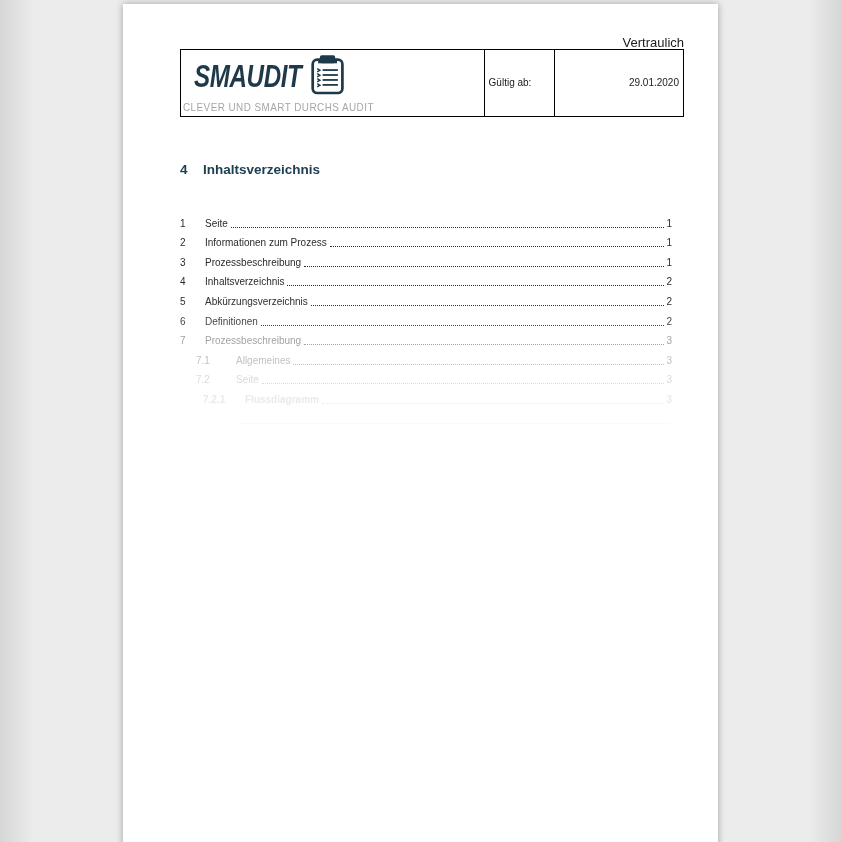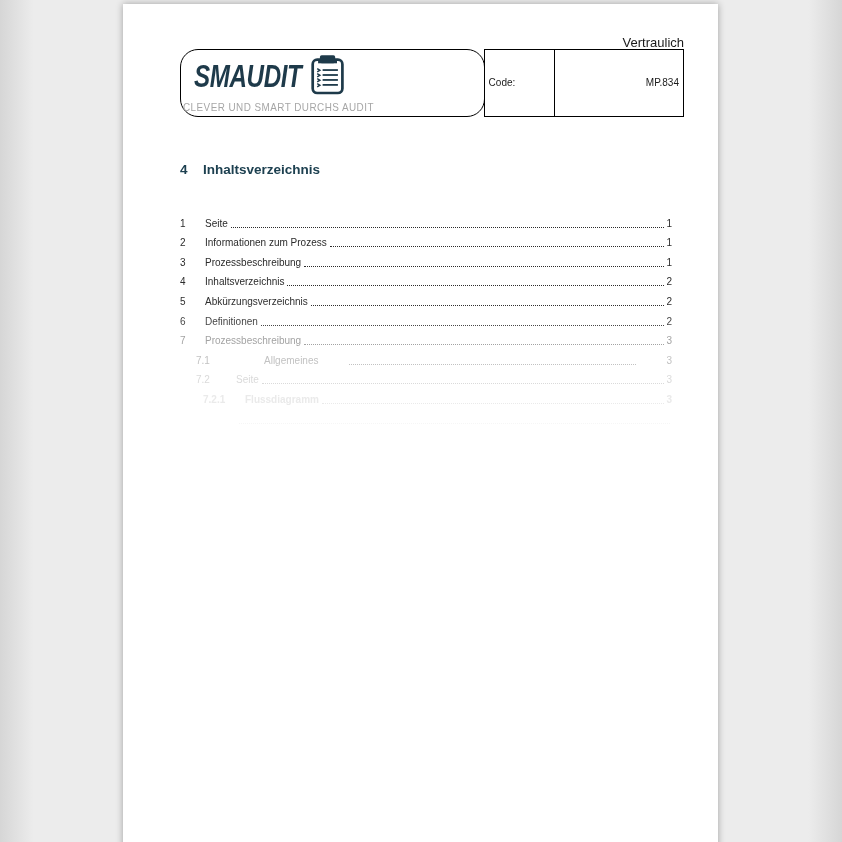--- a/index.html
+++ b/index.html
@@ -138,21 +138,21 @@
 </head>
 <body>
 
 <div class="doc-page">
   <div class="content">
 
     <div class="confidential">Vertraulich</div>
 
     <div class="header-band">
 
-      <div class="logo-box" style="color: rgb(30, 58, 74); border-radius: 18px;">
+      <div class="logo-box" style="color: rgb(30, 58, 74);">
         <div class="logo-row">
           <span class="logo-word">SMAUDIT</span>
           <span class="logo-icon">
             <svg width="36" height="42" viewBox="0 0 40 46" fill="none">
               <rect x="3" y="6" width="33" height="37" rx="5" stroke="currentColor" stroke-width="3" fill="#ffffff"></rect>
               <rect x="11" y="1" width="17" height="9" rx="2" fill="currentColor"></rect>
               <rect x="9" y="7" width="21" height="3" fill="currentColor"></rect>
               <path d="M8 16 l3 1.8 -3 1.8" stroke="currentColor" stroke-width="1.6" fill="none"></path>
               <path d="M8 21.5 l3 1.8 -3 1.8" stroke="currentColor" stroke-width="1.6" fill="none"></path>
               <path d="M8 27 l3 1.8 -3 1.8" stroke="currentColor" stroke-width="1.6" fill="none"></path>
@@ -162,23 +162,23 @@
               <line x1="14" y1="28.5" x2="31" y2="28.5" stroke="currentColor" stroke-width="2"></line>
               <line x1="14" y1="34" x2="31" y2="34" stroke="currentColor" stroke-width="2"></line>
             </svg>
           </span>
         </div>
         <span class="logo-tagline" style="color: rgb(166, 166, 166);">CLEVER UND SMART DURCHS AUDIT</span>
       </div>
 
       <table class="meta">
         <tbody>
-            <tr>
-          <td class="meta-label">Code:</td>
-          <td class="meta-value">MP.834</td>
+        <tr>
+          <td class="meta-label">Gültig ab:</td>
+          <td class="meta-value">29.01.2020</td>
         </tr>
       </tbody>
         </table>
     </div>
 
     <div class="heading" style="color: rgb(29, 64, 80);">
       <span class="heading-num">4</span>
       <span class="heading-text">Inhaltsverzeichnis</span>
     </div>
 
@@ -218,21 +218,21 @@
           <span class="toc-label">Definitionen</span>
           <span class="toc-leader"></span>
           <span class="toc-page">2</span>
         </div>
         <div class="toc-row level-1" style="color: rgb(163, 163, 163);">
           <span class="toc-num">7</span>
           <span class="toc-label">Prozessbeschreibung</span>
           <span class="toc-leader"></span>
           <span class="toc-page">3</span>
         </div>
-        <div class="toc-row level-2" style="color: rgb(194, 194, 194); gap: 28px;">
+        <div class="toc-row level-2" style="color: rgb(194, 194, 194);">
           <span class="toc-num">7.1</span>
           <span class="toc-label">Allgemeines</span>
           <span class="toc-leader"></span>
           <span class="toc-page">3</span>
         </div>
         <div class="toc-row level-2" style="color: rgb(218, 218, 218);">
           <span class="toc-num">7.2</span>
           <span class="toc-label">Seite</span>
           <span class="toc-leader"></span>
           <span class="toc-page">3</span>

